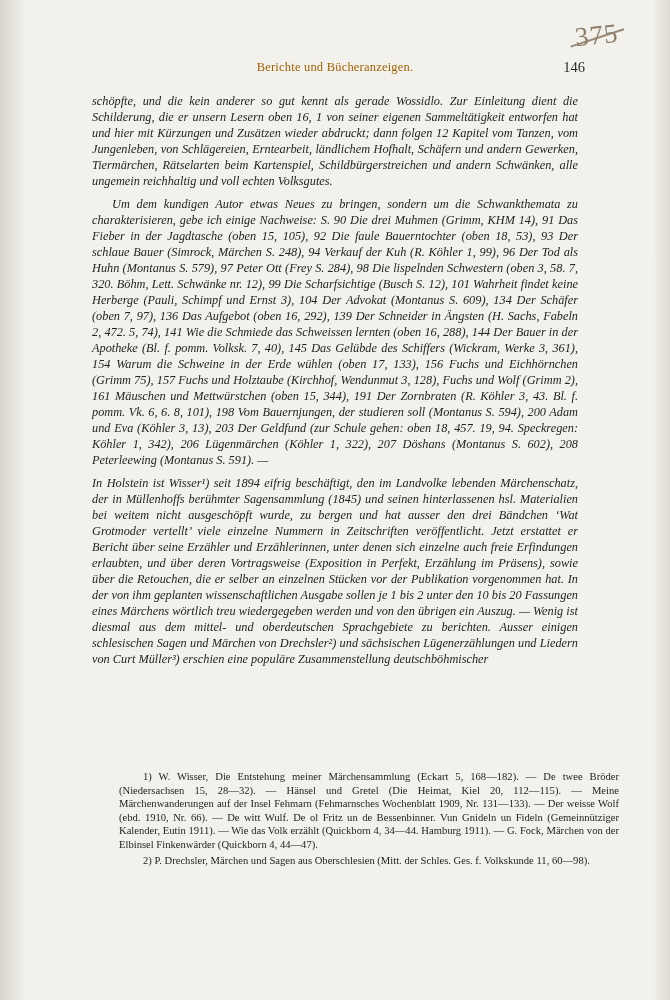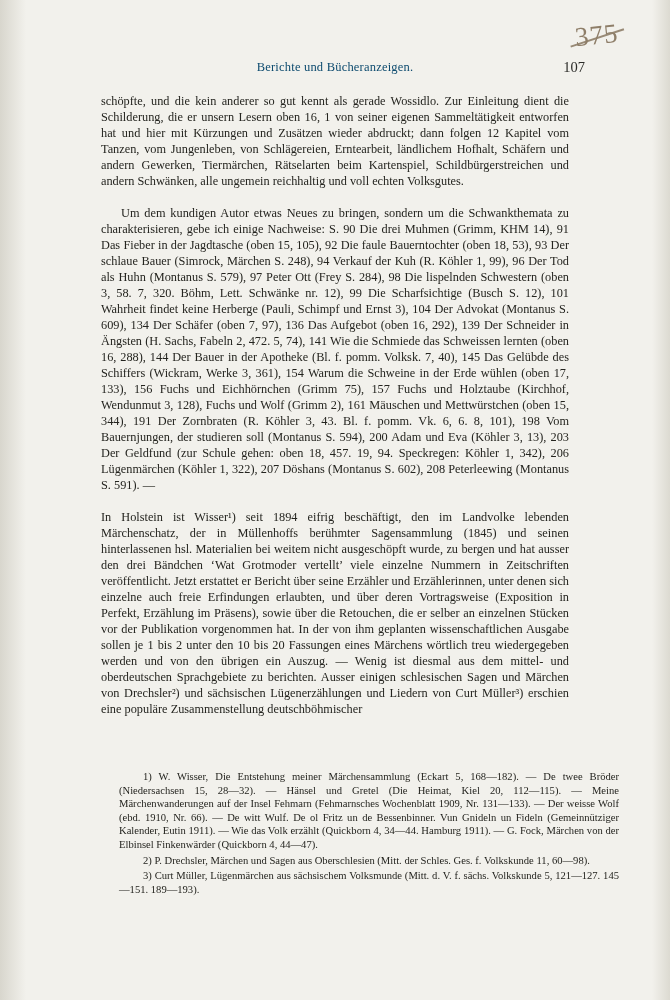--- a/index.html
+++ b/index.html
@@ -46,38 +46,39 @@
   .header-row {
     display: flex;
     align-items: baseline;
     justify-content: center;
     position: relative;
     margin-bottom: 18px;
   }
   .running-title {
     font-size: 12.5px;
     letter-spacing: 0.2px;
-    color: #0c4a6e;
+    color: #a16207;
   }
   .page-number {
     position: absolute;
     right: 0;
     bottom: -1px;
     font-size: 14.5px;
     color: #2b2b28;
   }
   .body-text {
     font-size: 12.3px;
     line-height: 16.0px;
     text-align: justify;
     color: #24241f;
     hyphens: manual;
   }
   .body-text p {
-    margin: 16px;
+    margin: 7px;
+    font-style: italic;
   }
   .body-text p.indent {
     text-indent: 20px;
   }
   .footnotes {
     position: absolute;
     left: 85px;
     top: 762px;
     width: 500px;
     font-size: 10.6px;
@@ -128,31 +129,30 @@
 
   <div class="archive-mark">
     <span>375</span>
     <span class="strike"></span>
   </div>
 
   <div class="content">
 
     <div class="header-row">
       <div class="running-title">Berichte und Bücheranzeigen.</div>
-      <div class="page-number">107</div>
+      <div class="page-number">146</div>
     </div>
 
     <div class="body-text">
       <p>schöpfte, und die kein anderer so gut kennt als gerade Wossidlo. Zur Einleitung dient die Schilderung, die er unsern Lesern oben 16, 1 von seiner eigenen Sammeltätigkeit entworfen hat und hier mit Kürzungen und Zusätzen wieder abdruckt; dann folgen 12 Kapitel vom Tanzen, vom Jungenleben, von Schlägereien, Erntearbeit, ländlichem Hofhalt, Schäfern und andern Gewerken, Tiermärchen, Rätselarten beim Kartenspiel, Schildbürgerstreichen und andern Schwänken, alle ungemein reichhaltig und voll echten Volksgutes.</p>
       <p class="indent">Um dem kundigen Autor etwas Neues zu bringen, sondern um die Schwankthemata zu charakterisieren, gebe ich einige Nachweise: S. 90 Die drei Muhmen (Grimm, KHM 14), 91 Das Fieber in der Jagdtasche (oben 15, 105), 92 Die faule Bauerntochter (oben 18, 53), 93 Der schlaue Bauer (Simrock, Märchen S. 248), 94 Verkauf der Kuh (R. Köhler 1, 99), 96 Der Tod als Huhn (Montanus S. 579), 97 Peter Ott (Frey S. 284), 98 Die lispelnden Schwestern (oben 3, 58. 7, 320. Böhm, Lett. Schwänke nr. 12), 99 Die Scharfsichtige (Busch S. 12), 101 Wahrheit findet keine Herberge (Pauli, Schimpf und Ernst 3), 104 Der Advokat (Montanus S. 609), 134 Der Schäfer (oben 7, 97), 136 Das Aufgebot (oben 16, 292), 139 Der Schneider in Ängsten (H. Sachs, Fabeln 2, 472. 5, 74), 141 Wie die Schmiede das Schweissen lernten (oben 16, 288), 144 Der Bauer in der Apotheke (Bl. f. pomm. Volksk. 7, 40), 145 Das Gelübde des Schiffers (Wickram, Werke 3, 361), 154 Warum die Schweine in der Erde wühlen (oben 17, 133), 156 Fuchs und Eichhörnchen (Grimm 75), 157 Fuchs und Holztaube (Kirchhof, Wendunmut 3, 128), Fuchs und Wolf (Grimm 2), 161 Mäuschen und Mettwürstchen (oben 15, 344), 191 Der Zornbraten (R. Köhler 3, 43. Bl. f. pomm. Vk. 6, 6. 8, 101), 198 Vom Bauernjungen, der studieren soll (Montanus S. 594), 200 Adam und Eva (Köhler 3, 13), 203 Der Geldfund (zur Schule gehen: oben 18, 457. 19, 94.  Speckregen: Köhler 1, 342), 206 Lügenmärchen (Köhler 1, 322), 207 Döshans (Montanus S. 602), 208 Peterleewing (Montanus S. 591). —</p>
       <p>In Holstein ist Wisser¹) seit 1894 eifrig beschäftigt, den im Landvolke lebenden Märchenschatz, der in Müllenhoffs berühmter Sagensammlung (1845) und seinen hinterlassenen hsl. Materialien bei weitem nicht ausgeschöpft wurde, zu bergen und hat ausser den drei Bändchen ‘Wat Grotmoder vertellt’ viele einzelne Nummern in Zeitschriften veröffentlicht. Jetzt erstattet er Bericht über seine Erzähler und Erzählerinnen, unter denen sich einzelne auch freie Erfindungen erlaubten, und über deren Vortragsweise (Exposition in Perfekt, Erzählung im Präsens), sowie über die Retouchen, die er selber an einzelnen Stücken vor der Publikation vorgenommen hat. In der von ihm geplanten wissenschaftlichen Ausgabe sollen je 1 bis 2 unter den 10 bis 20 Fassungen eines Märchens wörtlich treu wiedergegeben werden und von den übrigen ein Auszug. — Wenig ist diesmal aus dem mittel- und oberdeutschen Sprachgebiete zu berichten. Ausser einigen schlesischen Sagen und Märchen von Drechsler²) und sächsischen Lügenerzählungen und Liedern von Curt Müller³) erschien eine populäre Zusammenstellung deutschböhmischer</p>
     </div>
 
   </div>
 
   <div class="footnotes">
     <div class="rule"></div>
     <p class="fn"><span>1)</span> <span>W. Wisser, Die Entstehung meiner Märchensammlung (Eckart 5, 168—182). — De twee Bröder (Niedersachsen 15, 28—32). — Hänsel und Gretel (Die Heimat, Kiel 20, 112—115). — Meine Märchenwanderungen auf der Insel Fehmarn (Fehmarnsches Wochenblatt 1909, Nr. 131—133). — Der weisse Wolf (ebd. 1910, Nr. 66). — De witt Wulf. De ol Fritz un de Bessenbinner.  Vun Gnideln un Fideln (Gemeinnütziger Kalender, Eutin 1911). — Wie das Volk erzählt (Quickborn 4, 34—44. Hamburg 1911). — G. Fock, Märchen von der Elbinsel Finkenwärder (Quickborn 4, 44—47).</span></p>
     <p class="fn"><span>2)</span> <span>P. Drechsler, Märchen und Sagen aus Oberschlesien (Mitt. der Schles. Ges. f. Volkskunde 11, 60—98).</span></p>
-    <p class="fn"><span>3)</span> <span>Curt Müller, Lügenmärchen aus sächsischem Volksmunde (Mitt. d. V. f. sächs. Volkskunde 5, 121—127. 145—151. 189—193).</span></p>
   </div>
 
 </div>
 
 </body></html>

